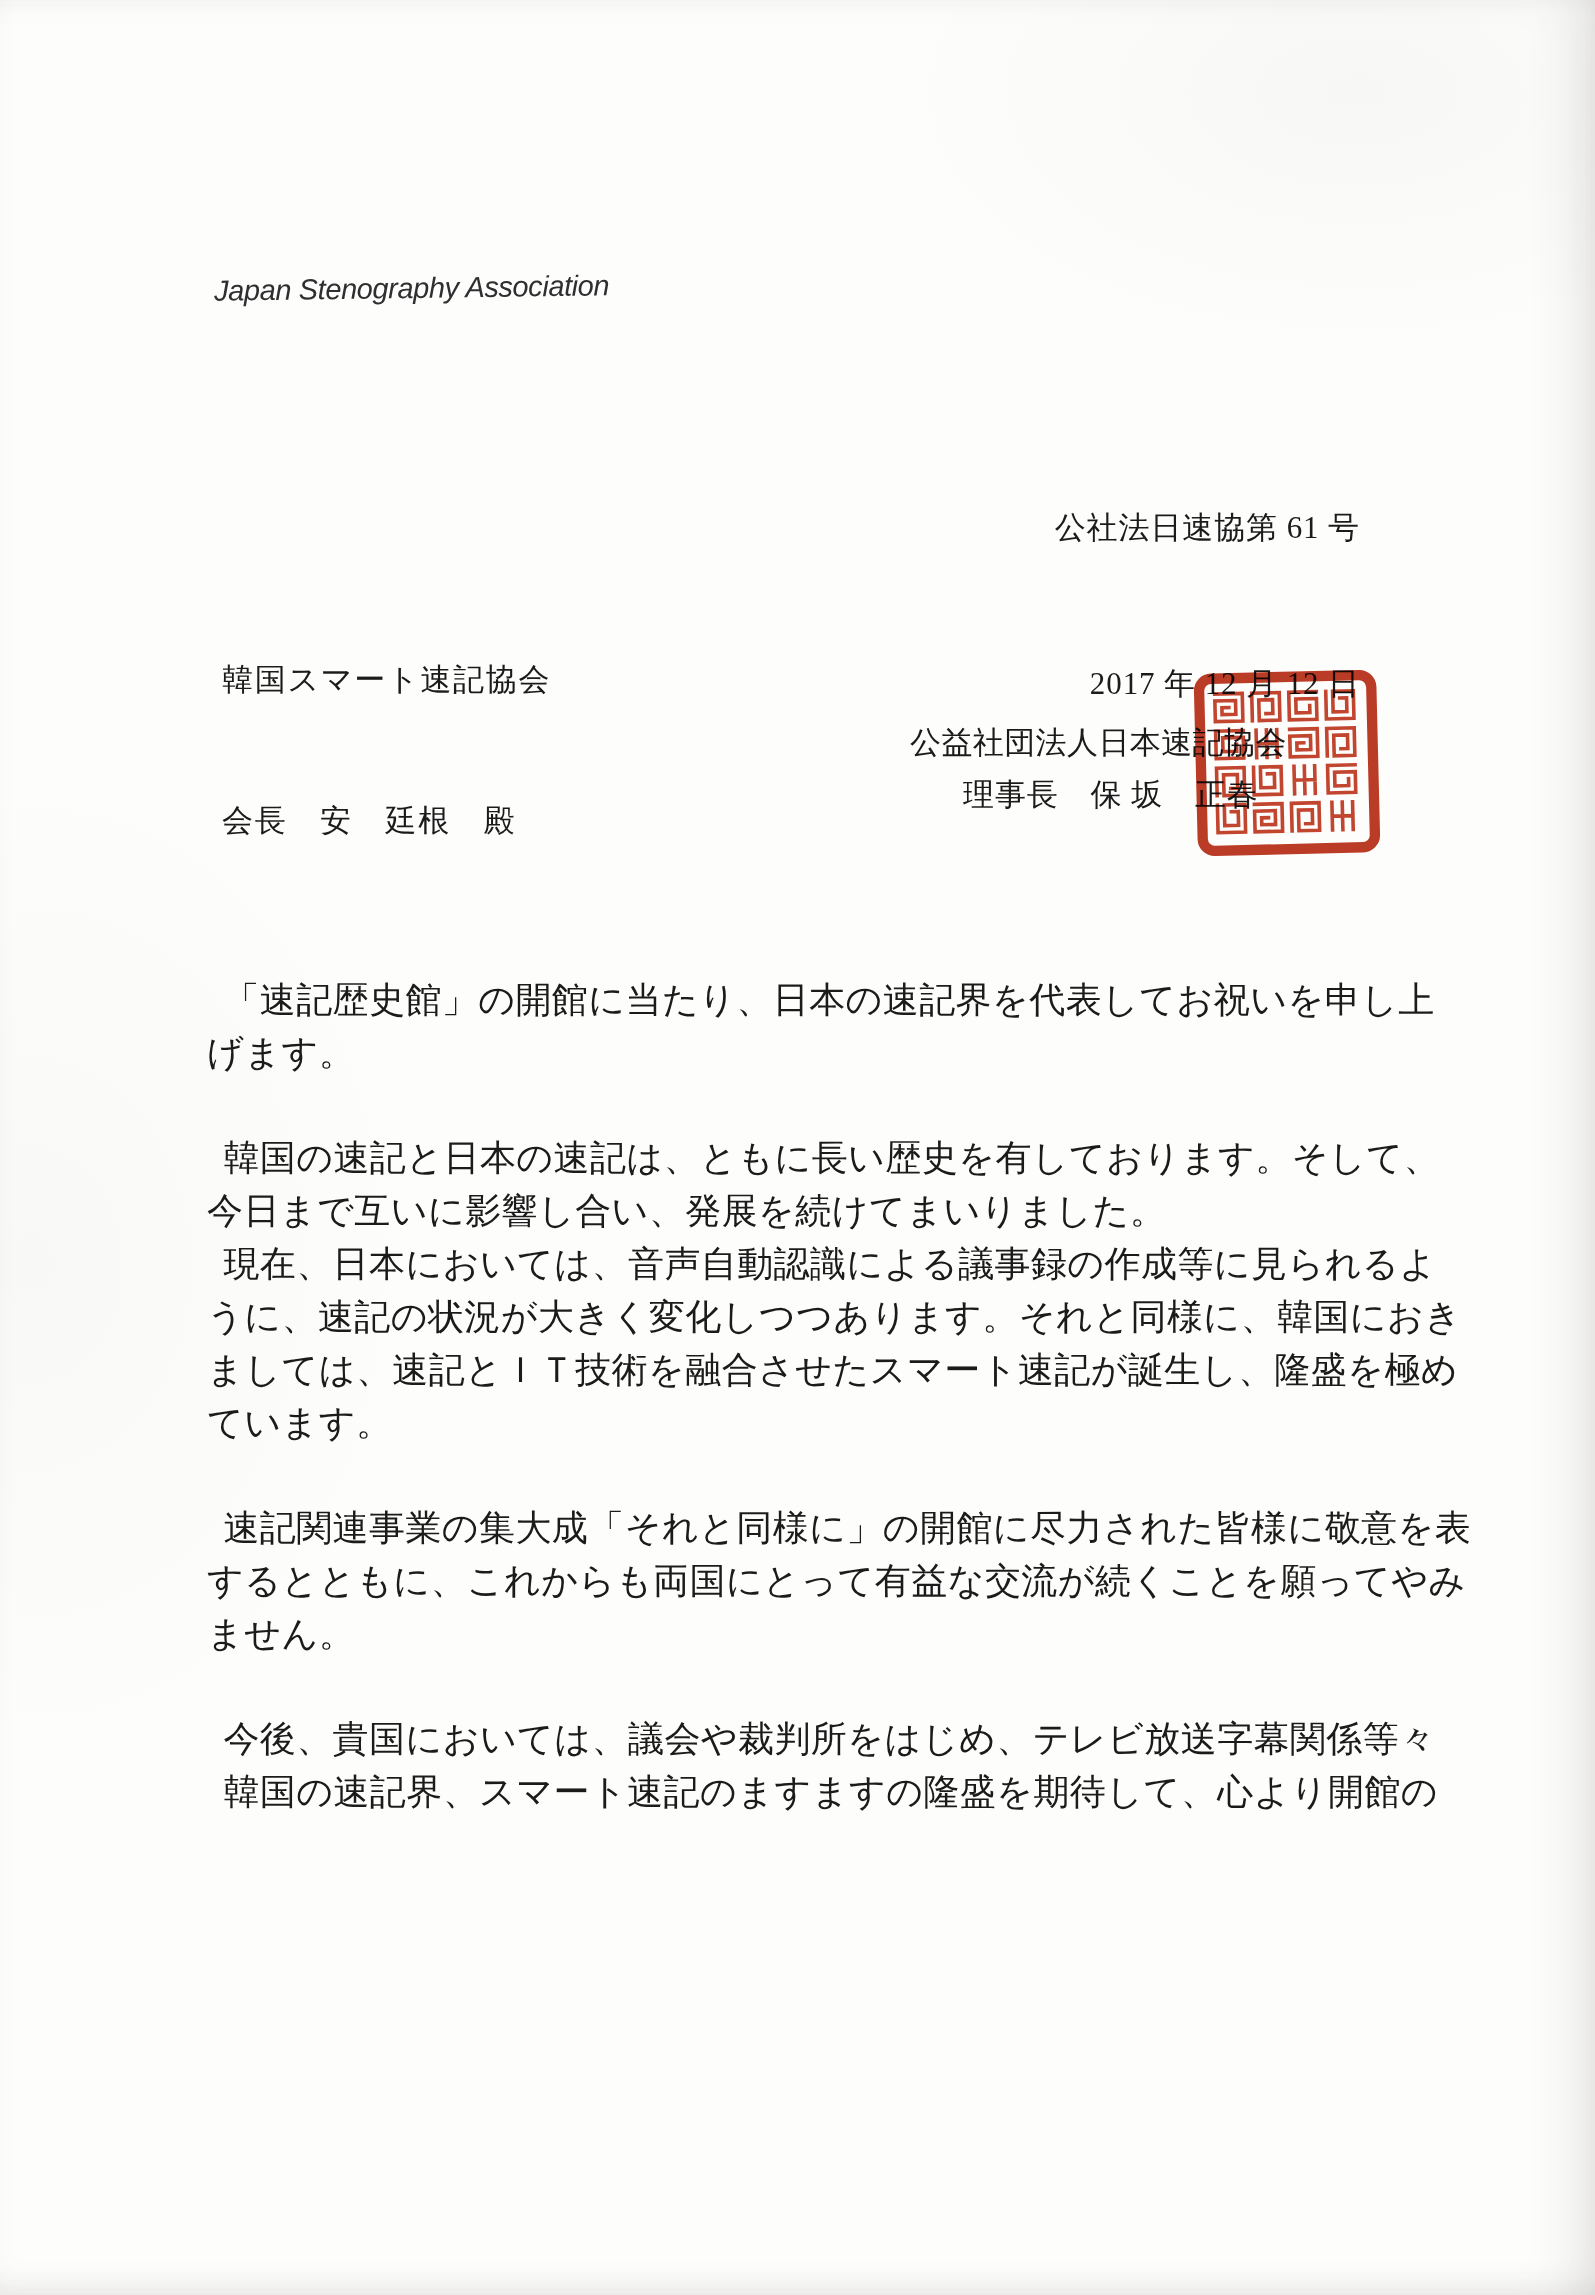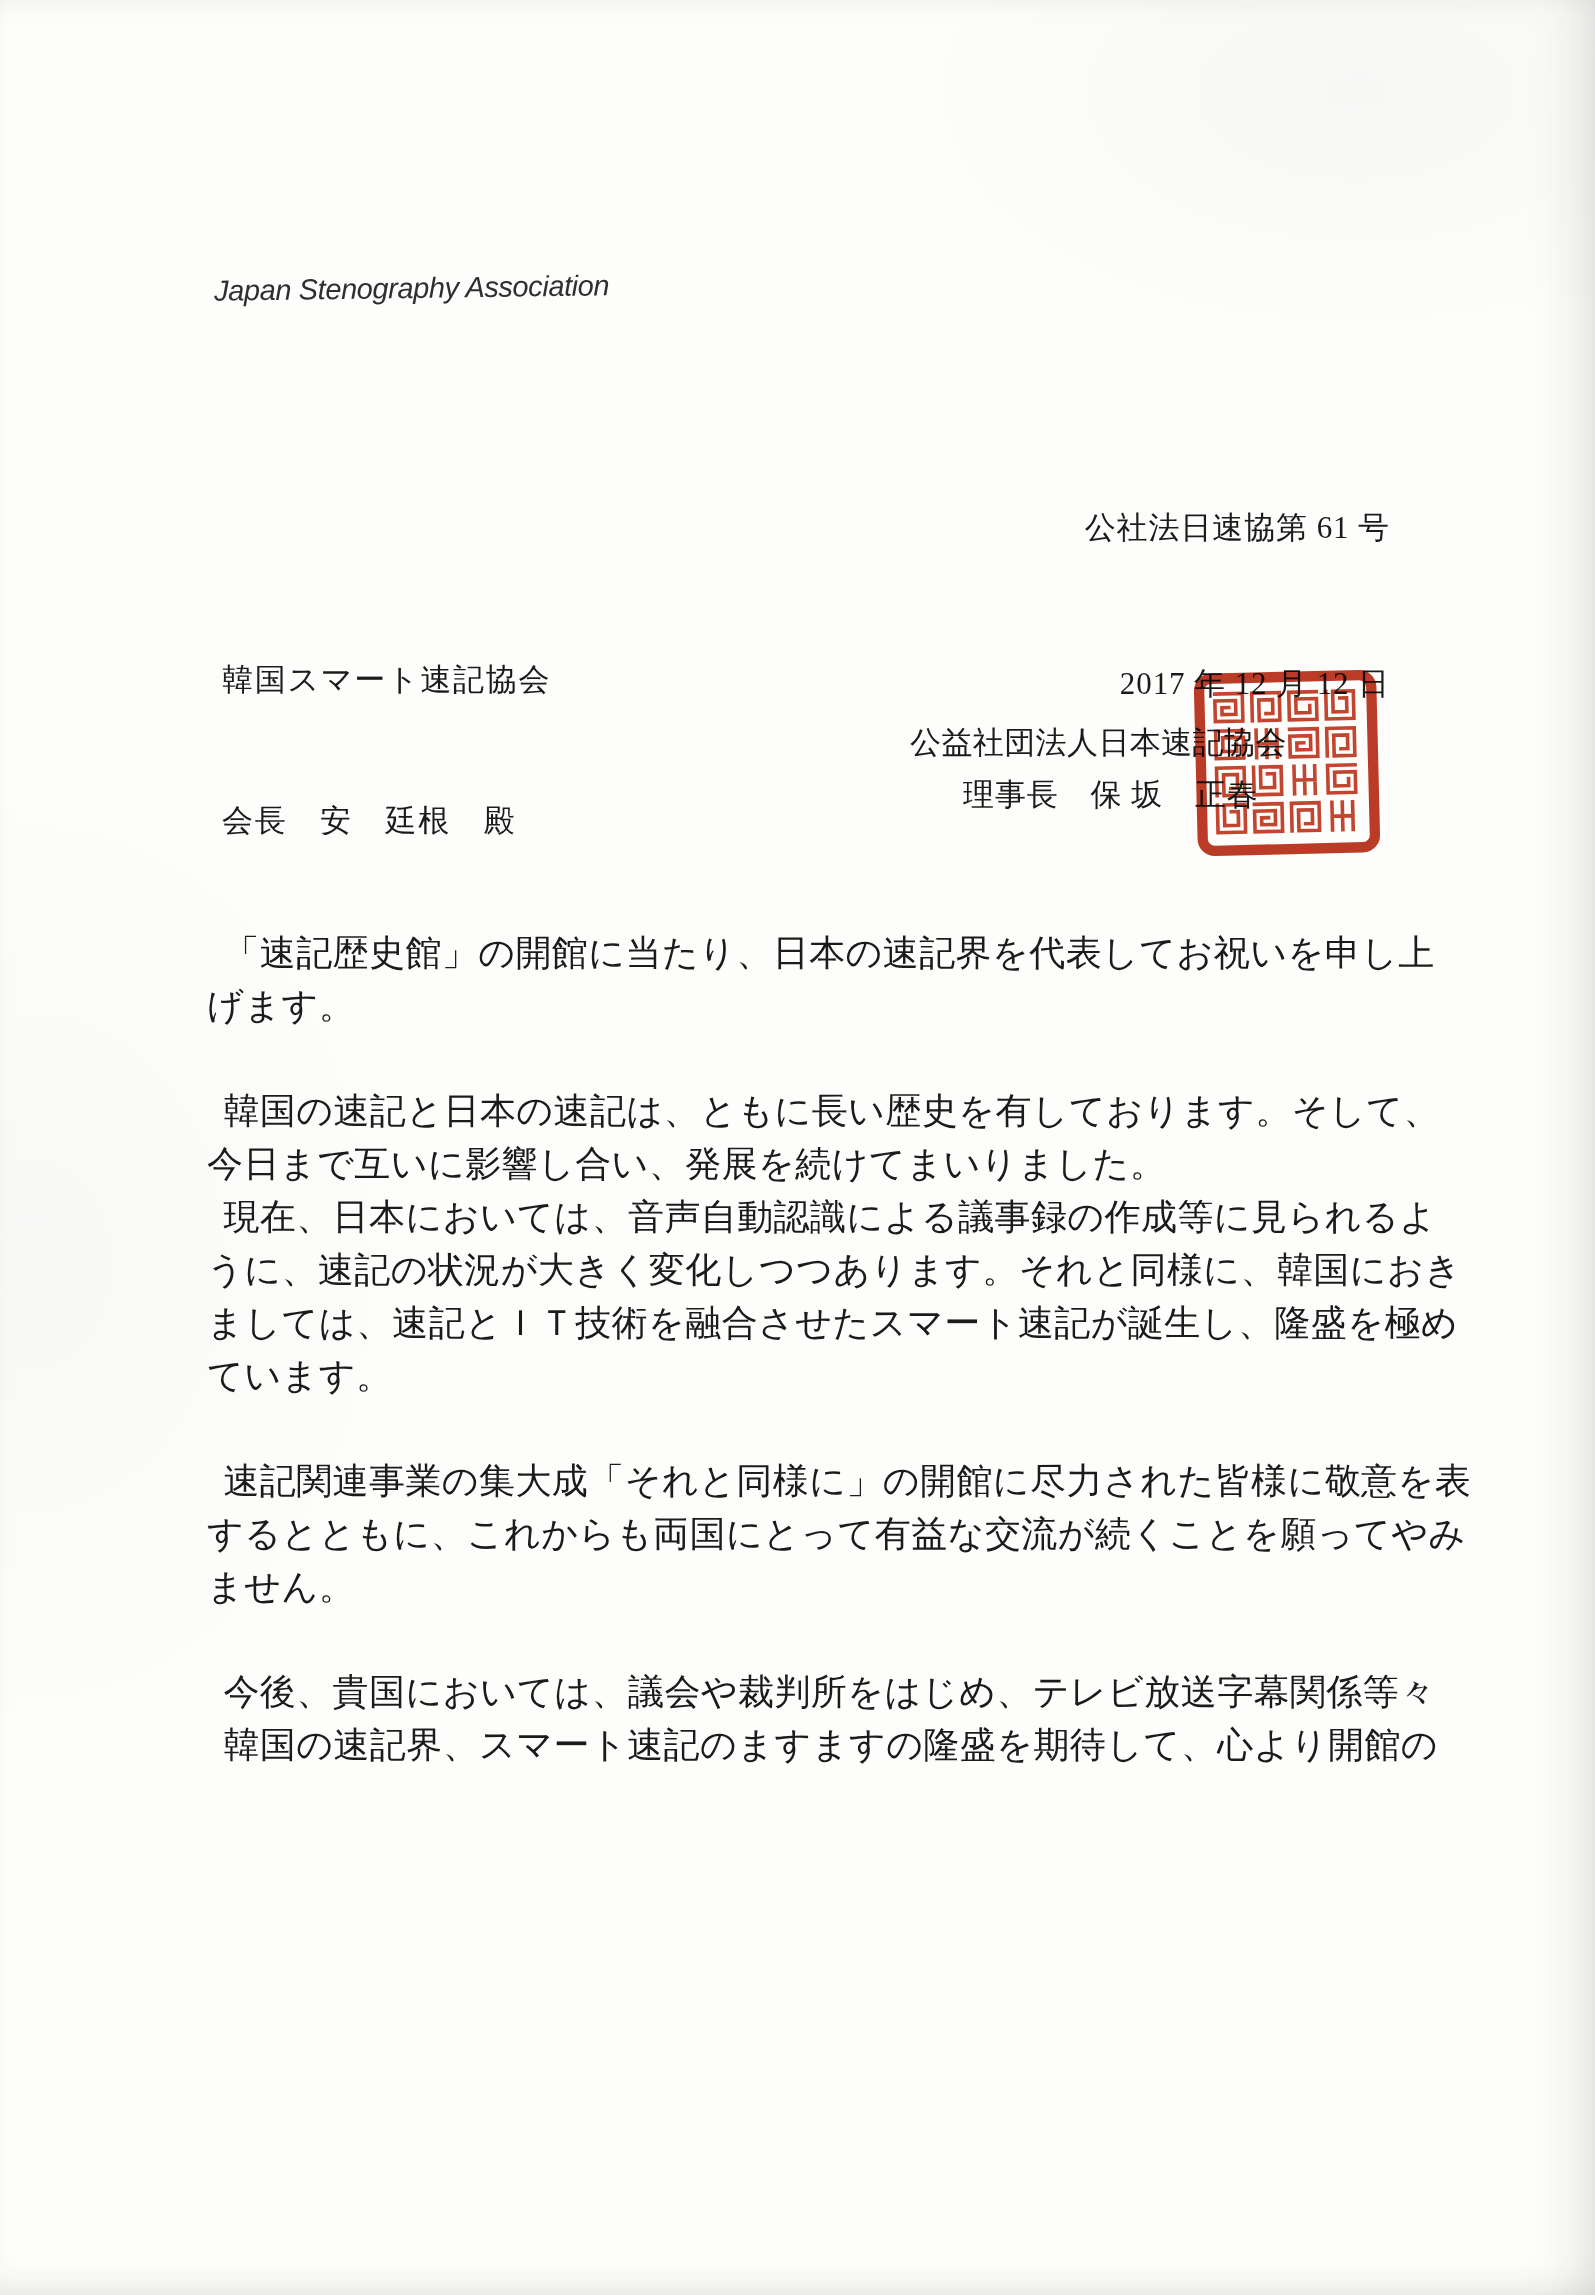--- a/index.html
+++ b/index.html
@@ -20,21 +20,21 @@
     color:#1b1b1b;
   }
   .letterhead{
     position:absolute;left:214px;top:272px;
     font-family:"Liberation Sans","DejaVu Sans",sans-serif;
     font-style:italic;font-size:29px;letter-spacing:-0.4px;
     color:#2f2f31;transform:rotate(-0.8deg);
     white-space:pre;
   }
   .meta{
-    position:absolute;right:206px;top:398px;
+    position:absolute;right:236px;top:398px;
     font-size:31px;line-height:52px;text-align:right;
     letter-spacing:0.9px;white-space:pre;font-family:Liberation Serif, serif;
   }
   .recipient{
     position:absolute;left:222px;top:562px;
     font-size:31px;line-height:47px;letter-spacing:1.7px;white-space:pre;
   }
   .sender-org{
     position:absolute;left:910px;top:722px;
     font-size:31px;letter-spacing:0.4px;white-space:pre;
@@ -42,21 +42,21 @@
   .sender-signer{
     position:absolute;left:963px;top:774px;
     font-size:31px;letter-spacing:0.9px;white-space:pre;
   }
   .seal{
     position:absolute;left:1194px;top:670px;width:186px;height:186px;
     transform:rotate(-1.4deg);
     mix-blend-mode:multiply;opacity:0.94;
   }
   .letter-body{
-    position:absolute;left:207px;top:927px;width:1206px;
+    position:absolute;left:207px;top:974px;width:1206px;
     font-size:36px;line-height:53px;letter-spacing:0.4px;font-family:Liberation Serif, serif;
   }
   .para{margin:0;}
   .para.gap{margin-top:52px;}
   .line{display:block;white-space:pre;}
   .line.first{text-indent:16.4px;}
 </style>
 </head>
 <body>
 

